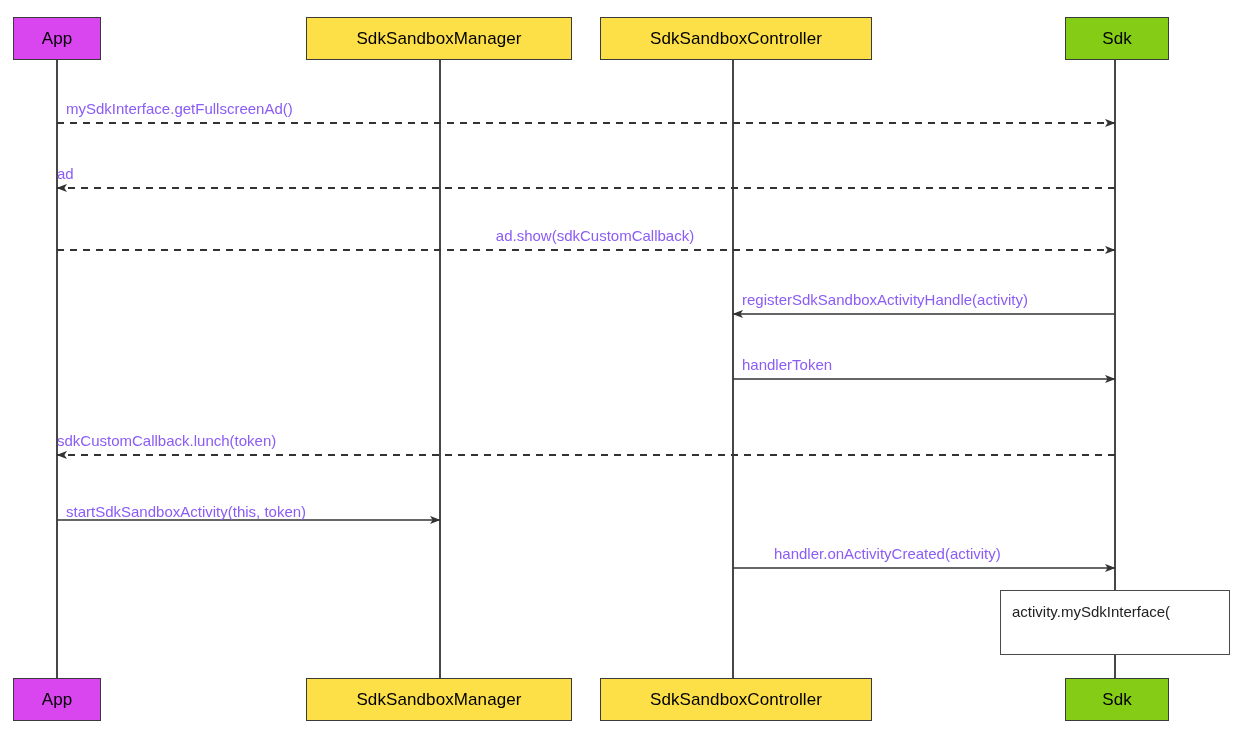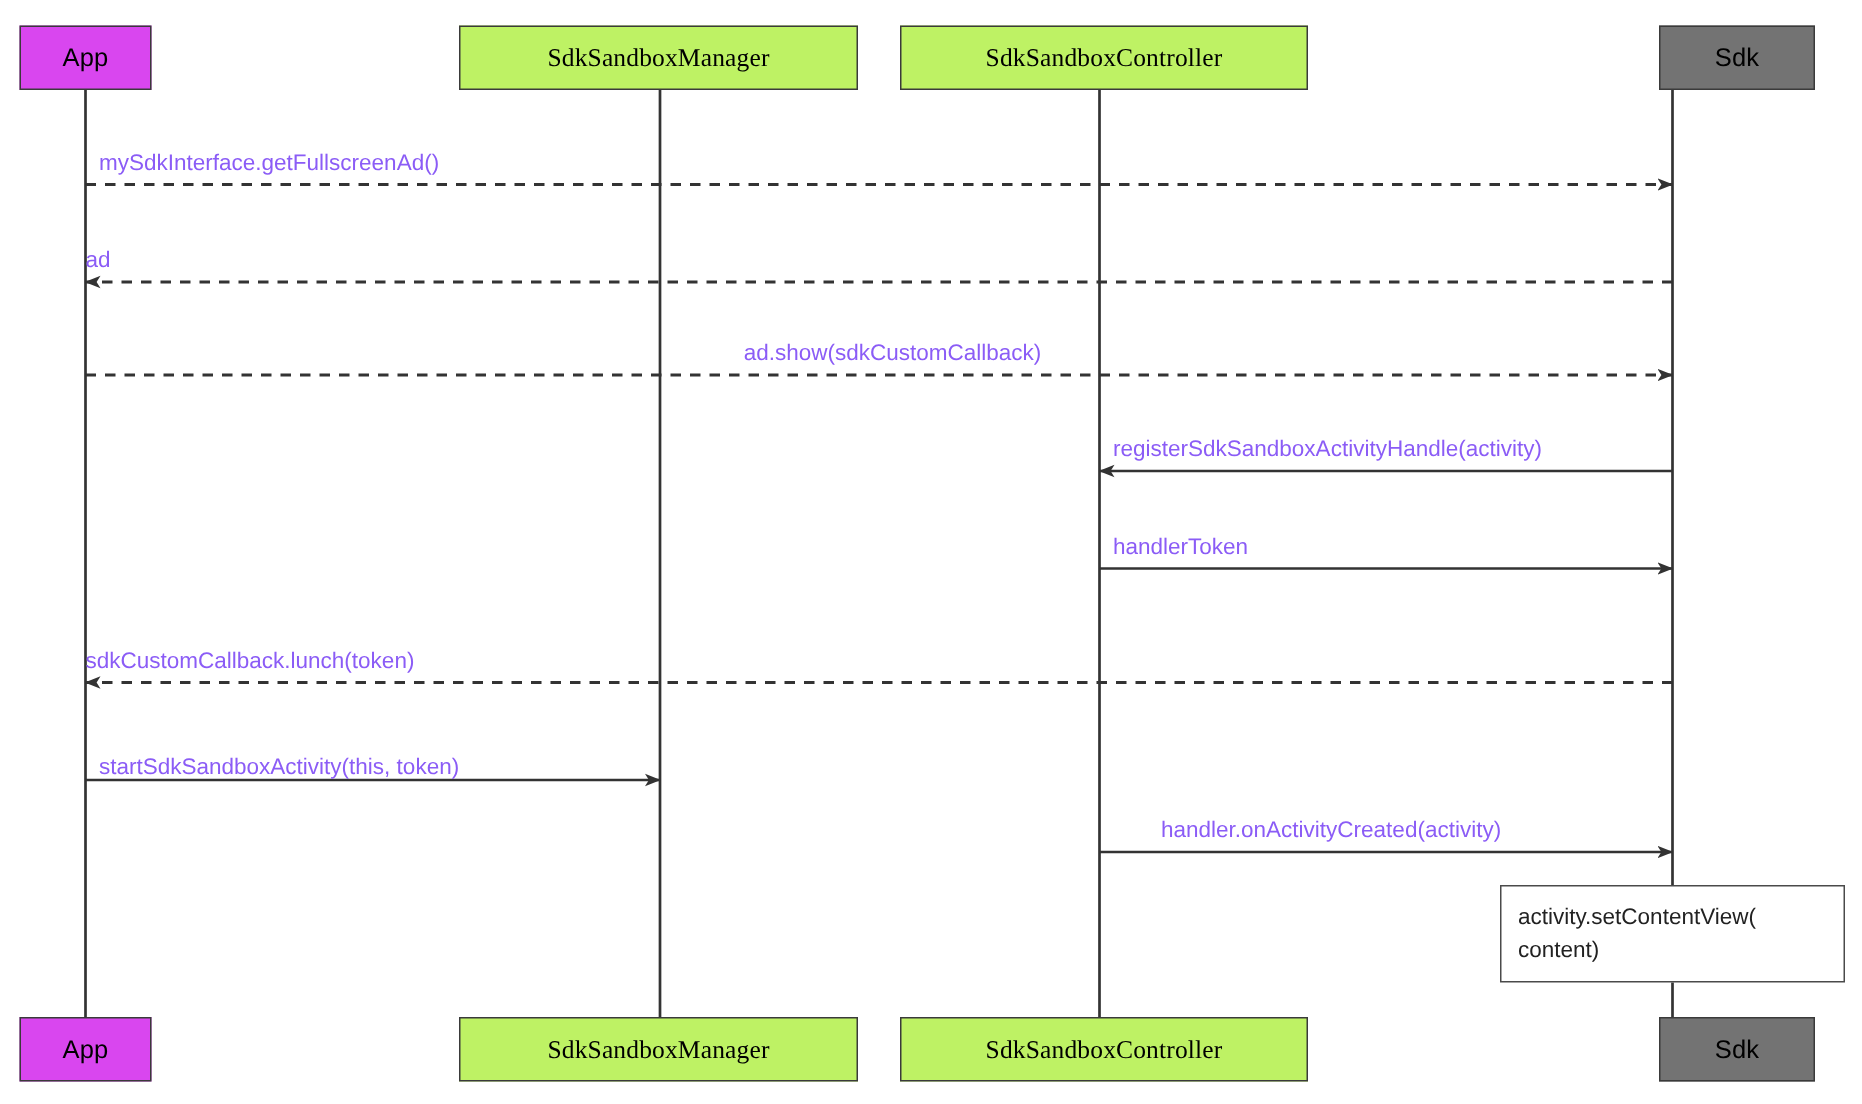--- a/index.html
+++ b/index.html
@@ -34,22 +34,22 @@
     display: flex;
     align-items: center;
     justify-content: center;
     font-size: 17px;
     color: #000000;
     line-height: 1;
     letter-spacing: 0.1px;
     z-index: 5;
   }
   .participant-box.pink   { background: #d946ef; }
-  .participant-box.yellow { background: #bef264; font-family: Liberation Serif, serif; }
-  .participant-box.green  { background: #737373; margin-left: 41px; }
+  .participant-box.yellow { background: #fde047; }
+  .participant-box.green  { background: #84cc16; }
 
   
   .msg-label {
     position: absolute;
     font-size: 15px;
     color: #8b5cf6;
     line-height: 1;
     white-space: nowrap;
     z-index: 4;
   }
@@ -137,17 +137,16 @@
       <div class="msg-label align-right" style="top: 166px; left: 57px; width: 1050px;">ad</div>
       <div class="msg-label align-left" style="top: 228px; left: 66px; width: 1058px; text-align: center;">ad.show(sdkCustomCallback)</div>
       <div class="msg-label align-left" style="top: 292px; left: 742px; width: 382px;">registerSdkSandboxActivityHandle(activity)</div>
       <div class="msg-label align-left" style="top: 357px; left: 742px; width: 382px;">handlerToken</div>
       <div class="msg-label align-right" style="top: 433px; left: 57px; width: 1050px;">sdkCustomCallback.lunch(token)</div>
       <div class="msg-label align-left" style="top: 504px; left: 66px; width: 383px;">startSdkSandboxActivity(this, token)</div>
       <div class="msg-label align-left" style="top: 546px; left: 742px; width: 382px; margin-left: 32px;">handler.onActivityCreated(activity)</div>
     </div>
 
   <div class="note-box" id="note-box" style="left: 1000px; top: 590px; width: 230px; height: 65px;">
-    <div class="note-line">activity.setContentView(</div>
-    <div class="note-line">content)</div>
+    <div class="note-line">activity.mySdkInterface(</div>
   </div>
 
 </div>
 
 </body></html>

